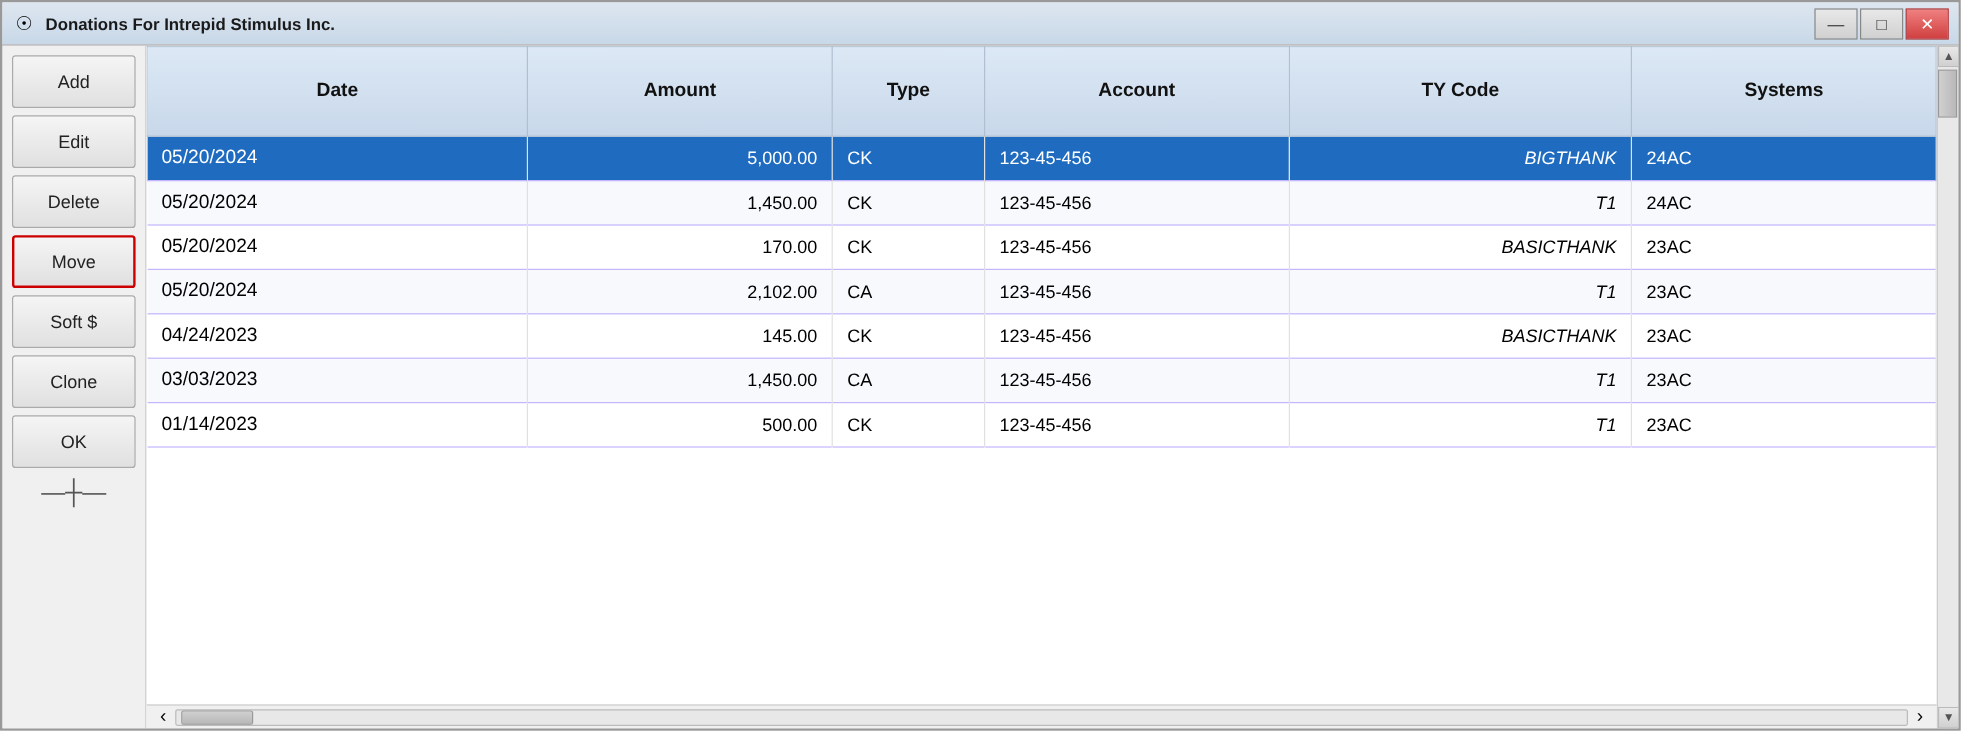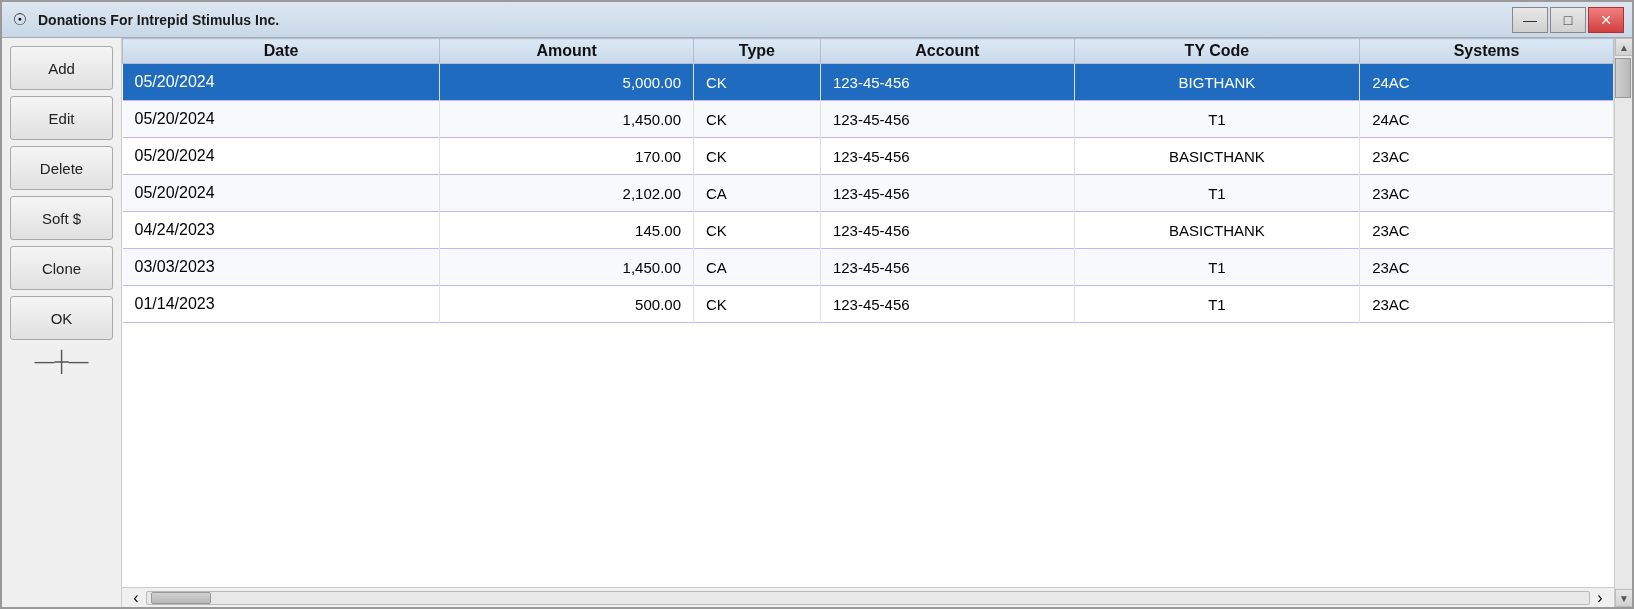--- a/index.html
+++ b/index.html
@@ -140,21 +140,21 @@
 
     table {
       width: 100%;
       border-collapse: collapse;
       font-size: 15px;
     }
 
     thead th {
       background: linear-gradient(to bottom, #dce8f5, #c8d8ea);
       font-weight: bold;
-      padding: 3px 12px;
+      padding: 28px 12px;
       border: 1px solid #b0c0d0;
       font-size: 16px;
       color: #111;
     }
 
     thead th.date-col { width: 200px; }
     thead th.amount-col { width: 160px; }
     thead th.type-col { width: 80px; }
     thead th.account-col { width: 160px; }
     thead th.tycode-col { width: 180px; }
@@ -194,21 +194,22 @@
 
     tbody td.type-cell {
       text-align: left;
     }
 
     tbody td.account-cell {
       text-align: left;
     }
 
     tbody td.tycode-cell {
-      text-align: center;
+      text-align: right;
+      font-style: italic;
     }
 
     tbody td.stimulus-cell {
       text-align: left;
     }
 
     .scrollbar-area {
       height: 20px;
       background: #f0f0f0;
       border-top: 1px solid #ccc;
@@ -303,20 +304,21 @@
       <button class="title-bar-btn close">✕</button>
     </div>
   </div>
 
   <div class="main-content">
 
     <div class="sidebar">
       <button class="sidebar-btn">Add</button>
       <button class="sidebar-btn">Edit</button>
       <button class="sidebar-btn">Delete</button>
+      <button class="sidebar-btn highlighted">Move</button>
       <button class="sidebar-btn">Soft $</button>
       <button class="sidebar-btn">Clone</button>
       <button class="sidebar-btn">OK</button>
       <div class="sidebar-divider">—┼—</div>
     </div>
 
     <div class="table-and-scroll">
       <div class="table-container">
         <div class="table-wrapper">
           <table>

